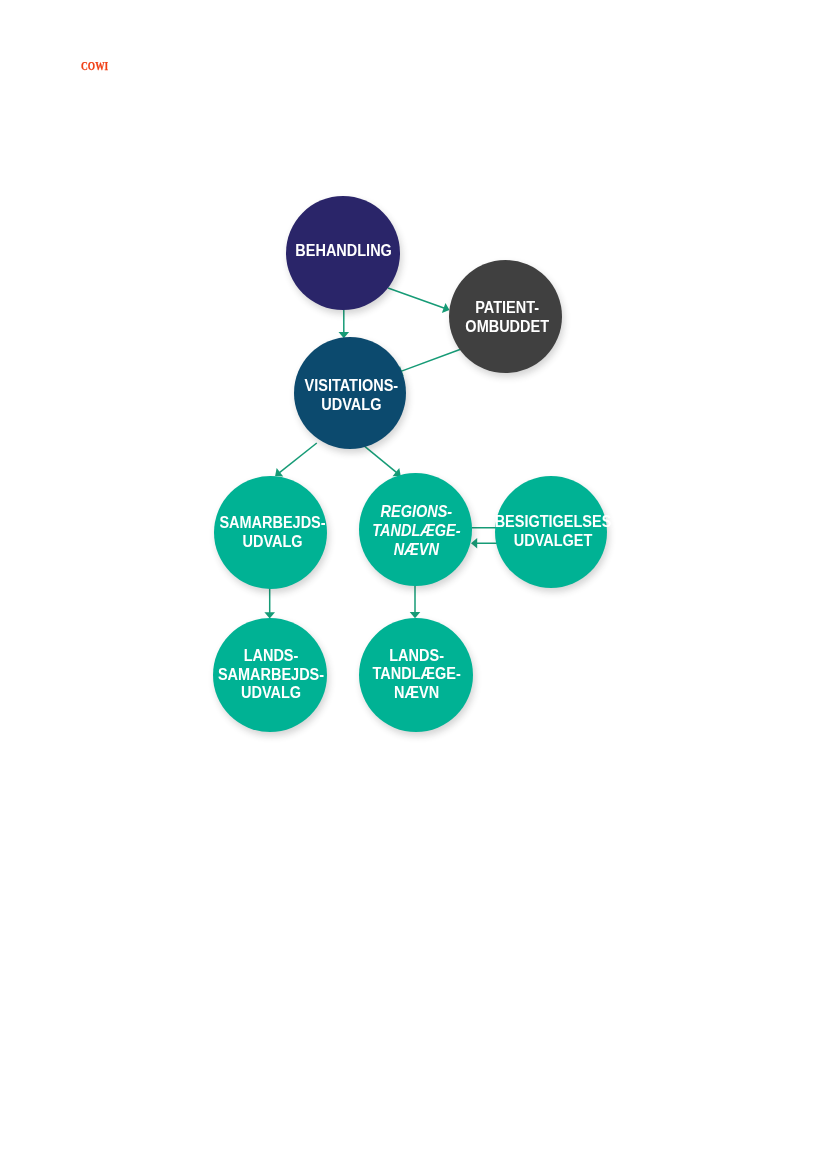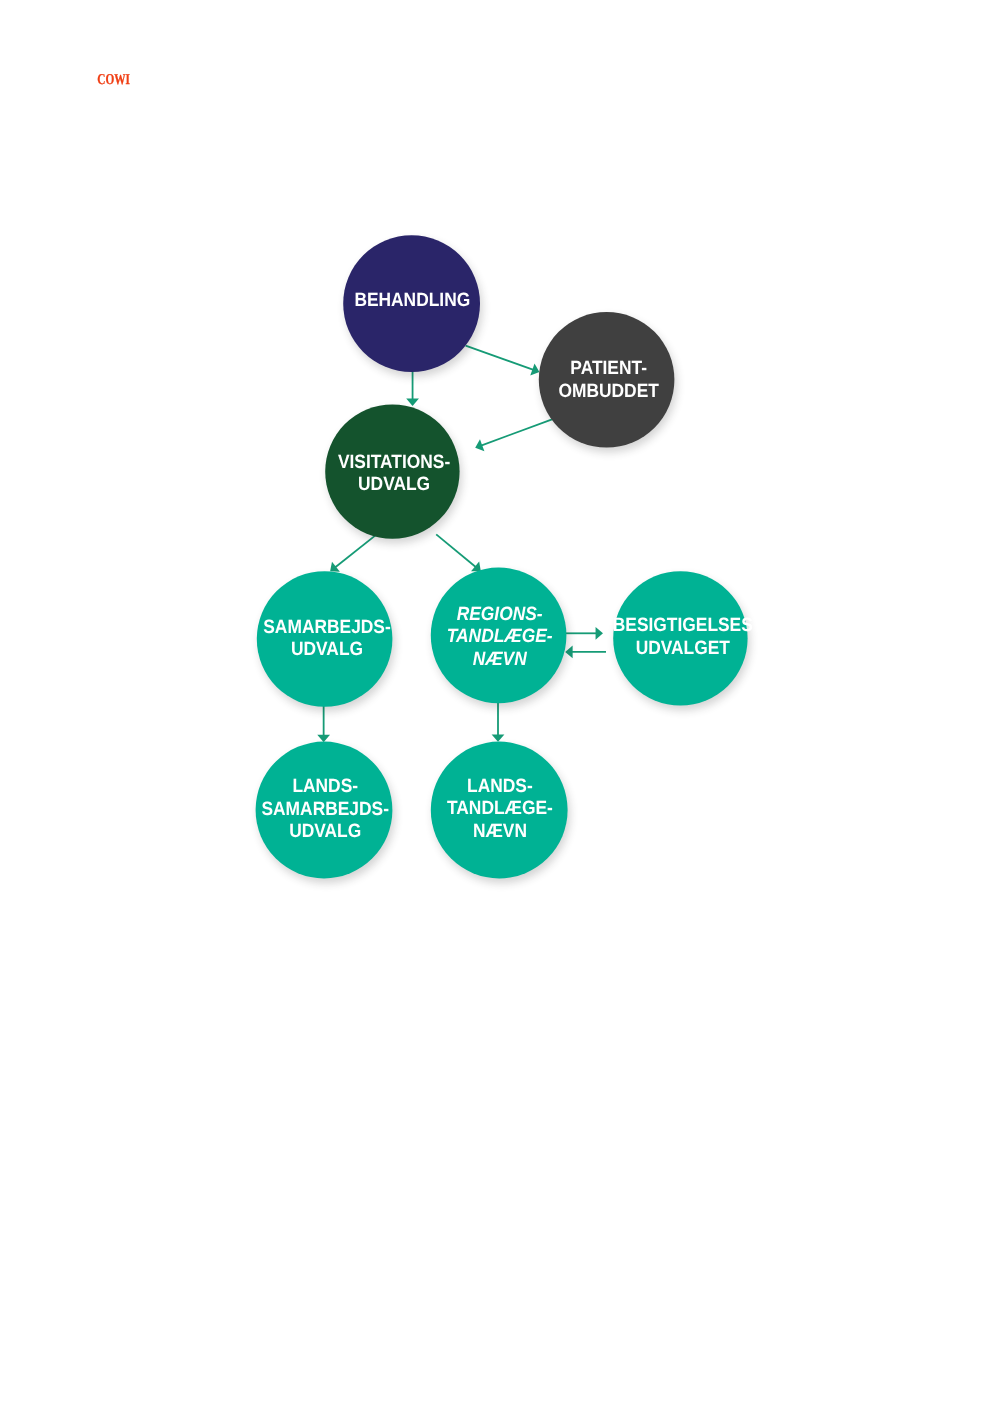--- a/index.html
+++ b/index.html
@@ -98,33 +98,33 @@
   <div class="nodes-layer">
 
     <div class="node" style="left: 286px; top: 195.5px; width: 114px; height: 114px; background: rgb(42, 37, 105); box-shadow: rgba(40, 40, 40, 0.2) 2px 4px 7px;">
       <div class="node-label" style="color: rgb(255, 255, 255); transform: translate(0.6px, calc(-50% - 1.6px));"><span class="line">BEHANDLING</span></div>
     </div>
 
     <div class="node" style="left: 448.8px; top: 259.5px; width: 113px; height: 113px; background: #404040; box-shadow: rgba(40, 40, 40, 0.2) 2px 4px 7px;">
       <div class="node-label" style="color: rgb(255, 255, 255); transform: translate(1.7px, calc(-50% + 1.3px));"><span class="line">PATIENT-</span><span class="line">OMBUDDET</span></div>
     </div>
 
-    <div class="node" style="left: 271px; top: 337px; width: 112px; height: 112px; background: #14532d; box-shadow: rgba(40, 40, 40, 0.2) 2px 4px 7px;">
+    <div class="node" style="left: 294px; top: 337px; width: 112px; height: 112px; background: #0c4a6e; box-shadow: rgba(40, 40, 40, 0.2) 2px 4px 7px;">
       <div class="node-label" style="color: rgb(255, 255, 255); transform: translate(1.4px, calc(-50% + 2.3px));"><span class="line">VISITATIONS-</span><span class="line">UDVALG</span></div>
     </div>
 
     <div class="node" style="left: 213.5px; top: 475.5px; width: 113px; height: 113px; background: rgb(0, 178, 148); box-shadow: rgba(40, 40, 40, 0.2) 2px 4px 7px;">
       <div class="node-label" style="color: rgb(255, 255, 255); transform: translate(2px, calc(-50% + 0.8px));"><span class="line">SAMARBEJDS-</span><span class="line">UDVALG</span></div>
     </div>
 
     <div class="node" style="left: 359.4px; top: 473.2px; width: 112.6px; height: 112.6px; background: rgb(0, 178, 148); box-shadow: rgba(40, 40, 40, 0.2) 2px 4px 7px; font-style: italic;">
       <div class="node-label" style="color: rgb(255, 255, 255); transform: translate(1.1px, calc(-50% + 2.2px));"><span class="line">REGIONS-</span><span class="line">TANDLÆGE-</span><span class="line">NÆVN</span></div>
     </div>
 
-    <div class="node" style="left: 511px; top: 476.3px; width: 112px; height: 112px; background: rgb(0, 178, 148); box-shadow: rgba(40, 40, 40, 0.2) 2px 4px 7px;">
+    <div class="node" style="left: 495px; top: 476.3px; width: 112px; height: 112px; background: rgb(0, 178, 148); box-shadow: rgba(40, 40, 40, 0.2) 2px 4px 7px;">
       <div class="node-label" style="color: rgb(255, 255, 255); transform: translate(2px, calc(-50% - 0.2px));"><span class="line">BESIGTIGELSES</span><span class="line">UDVALGET</span></div>
     </div>
 
     <div class="node" style="left: 213px; top: 618px; width: 114px; height: 114px; background: rgb(0, 178, 148); box-shadow: rgba(40, 40, 40, 0.2) 2px 4px 7px;">
       <div class="node-label" style="color: rgb(255, 255, 255); transform: translate(1px, calc(-50% + 0.2px));"><span class="line">LANDS-</span><span class="line">SAMARBEJDS-</span><span class="line">UDVALG</span></div>
     </div>
 
     <div class="node" style="left: 359.4px; top: 617.5px; width: 114px; height: 114px; background: rgb(0, 178, 148); box-shadow: rgba(40, 40, 40, 0.2) 2px 4px 7px;">
       <div class="node-label" style="color: rgb(255, 255, 255); transform: translate(0.6px, calc(-50% + 0.1px));"><span class="line">LANDS-</span><span class="line">TANDLÆGE-</span><span class="line">NÆVN</span></div>
     </div>

